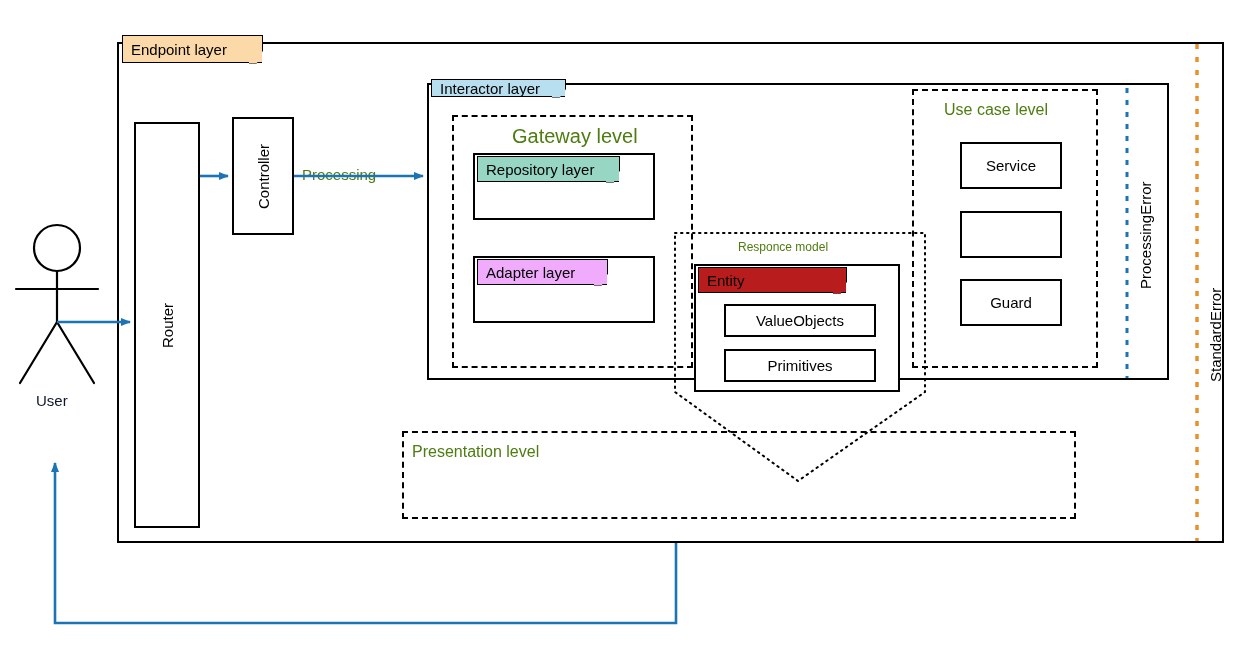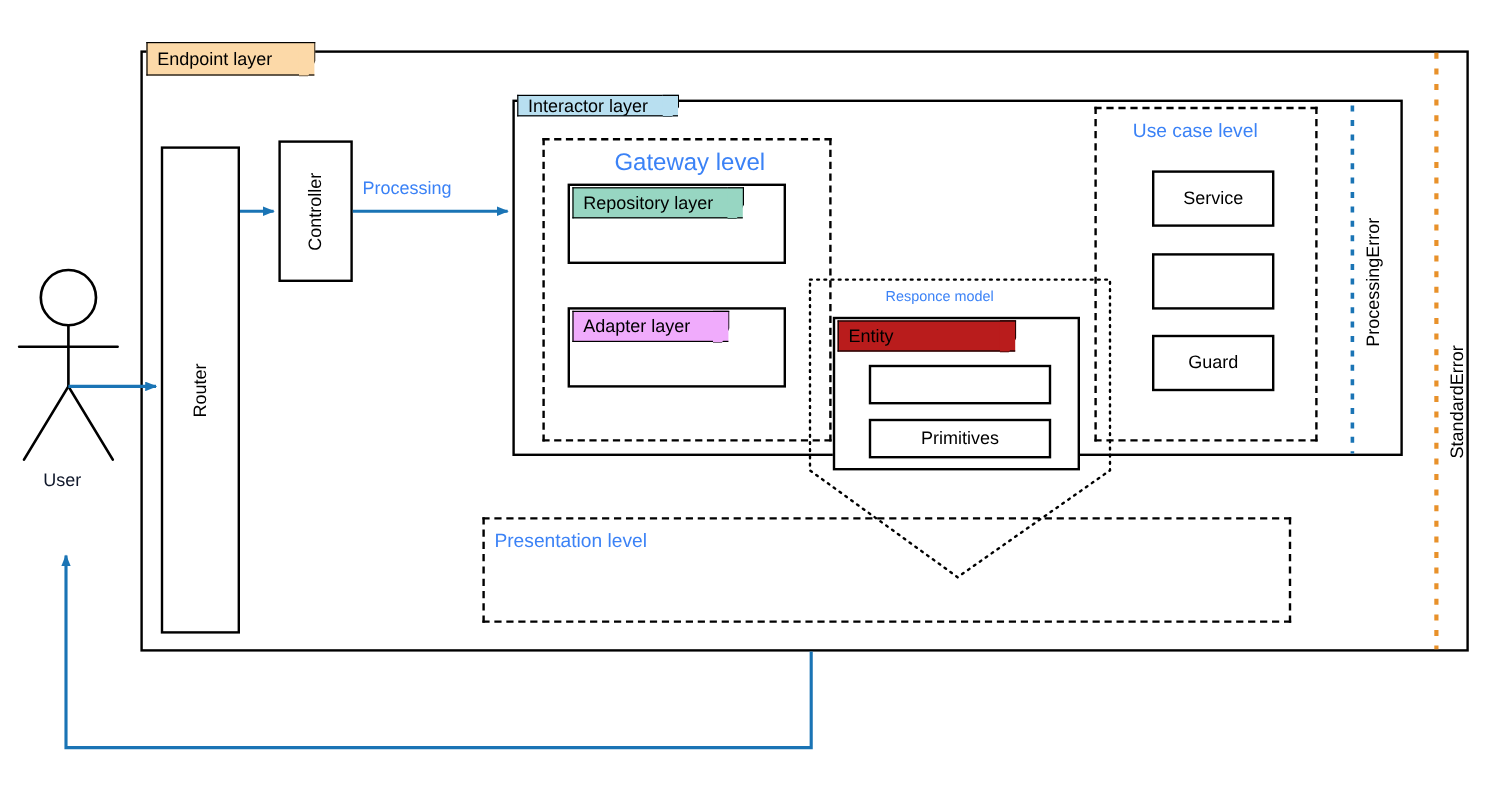--- a/index.html
+++ b/index.html
@@ -28,21 +28,21 @@
     background: transparent;
   }
   .dashed {
     position: absolute;
     box-sizing: border-box;
     border: 2px dashed #000000;
     background: transparent;
   }
   .lbl {
     position: absolute;
-    color: #3b82f6;
+    color: #4d7c0f;
     font-size: 15px;
     line-height: 1;
     white-space: nowrap;
   }
   .lbl-c {
     position: absolute;
     color: #000000;
     font-size: 15px;
     line-height: 1;
     white-space: nowrap;
@@ -108,21 +108,21 @@
   <div class="tab" style="left:122px; top:35px; width:140px; height:28px; background:#fcd9a8;">
     <span>Endpoint layer</span>
   </div>
 
   <div class="box" style="left:134px; top:122px; width:66px; height:406px;"></div>
   <div class="lbl-c vert" style="left:134px; top:122px; width:66px; height:406px;">Router</div>
 
   <div class="box" style="left:232px; top:117px; width:62px; height:118px;"></div>
   <div class="lbl-c vert" style="left:232px; top:117px; width:62px; height:118px;">Controller</div>
 
-  <div class="lbl" style="left:302px; top:150px;">Processing</div>
+  <div class="lbl" style="left:302px; top:167px;">Processing</div>
 
   <div class="box-open" style="left:427px; top:83px; width:742px; height:297px;"></div>
 
   <div class="tab" style="left:431px; top:79px; width:134px; height:18px; background:#b8dff0;">
     <span>Interactor layer</span>
   </div>
 
   <div class="dashed" style="left:452px; top:115px; width:241px; height:253px;"></div>
   <div class="lbl" style="left:512px; top:126px; font-size:20px;">Gateway level</div>
 
@@ -150,20 +150,21 @@
   <div class="lbl-c vert" style="left:1132px; top:135px; width:26px; height:200px; font-size:15px;">ProcessingError</div>
 
   <div class="lbl" style="left:738px; top:241px; font-size:12px;">Responce model</div>
 
   <div class="box" style="left:694px; top:264px; width:206px; height:128px;"></div>
   <div class="tab" style="left:698px; top:267px; width:148px; height:26px; background:#b91c1c;">
     <span>Entity</span>
   </div>
 
   <div class="box" style="left:724px; top:304px; width:152px; height:33px;"></div>
+  <div class="lbl-c" style="left:724px; top:304px; width:152px; height:33px;">ValueObjects</div>
 
   <div class="box" style="left:724px; top:349px; width:152px; height:33px;"></div>
   <div class="lbl-c" style="left:724px; top:349px; width:152px; height:33px;">Primitives</div>
 
   <div class="dashed" style="left:402px; top:431px; width:674px; height:88px;"></div>
   <div class="lbl" style="left:412px; top:444px; font-size:16px;">Presentation level</div>
 
   <div class="lbl-c vert" style="left:1202px; top:270px; width:26px; height:130px; font-size:15px;">StandardError</div>
 
   <div class="userlabel" style="left:36px; top:392px;">User</div>

